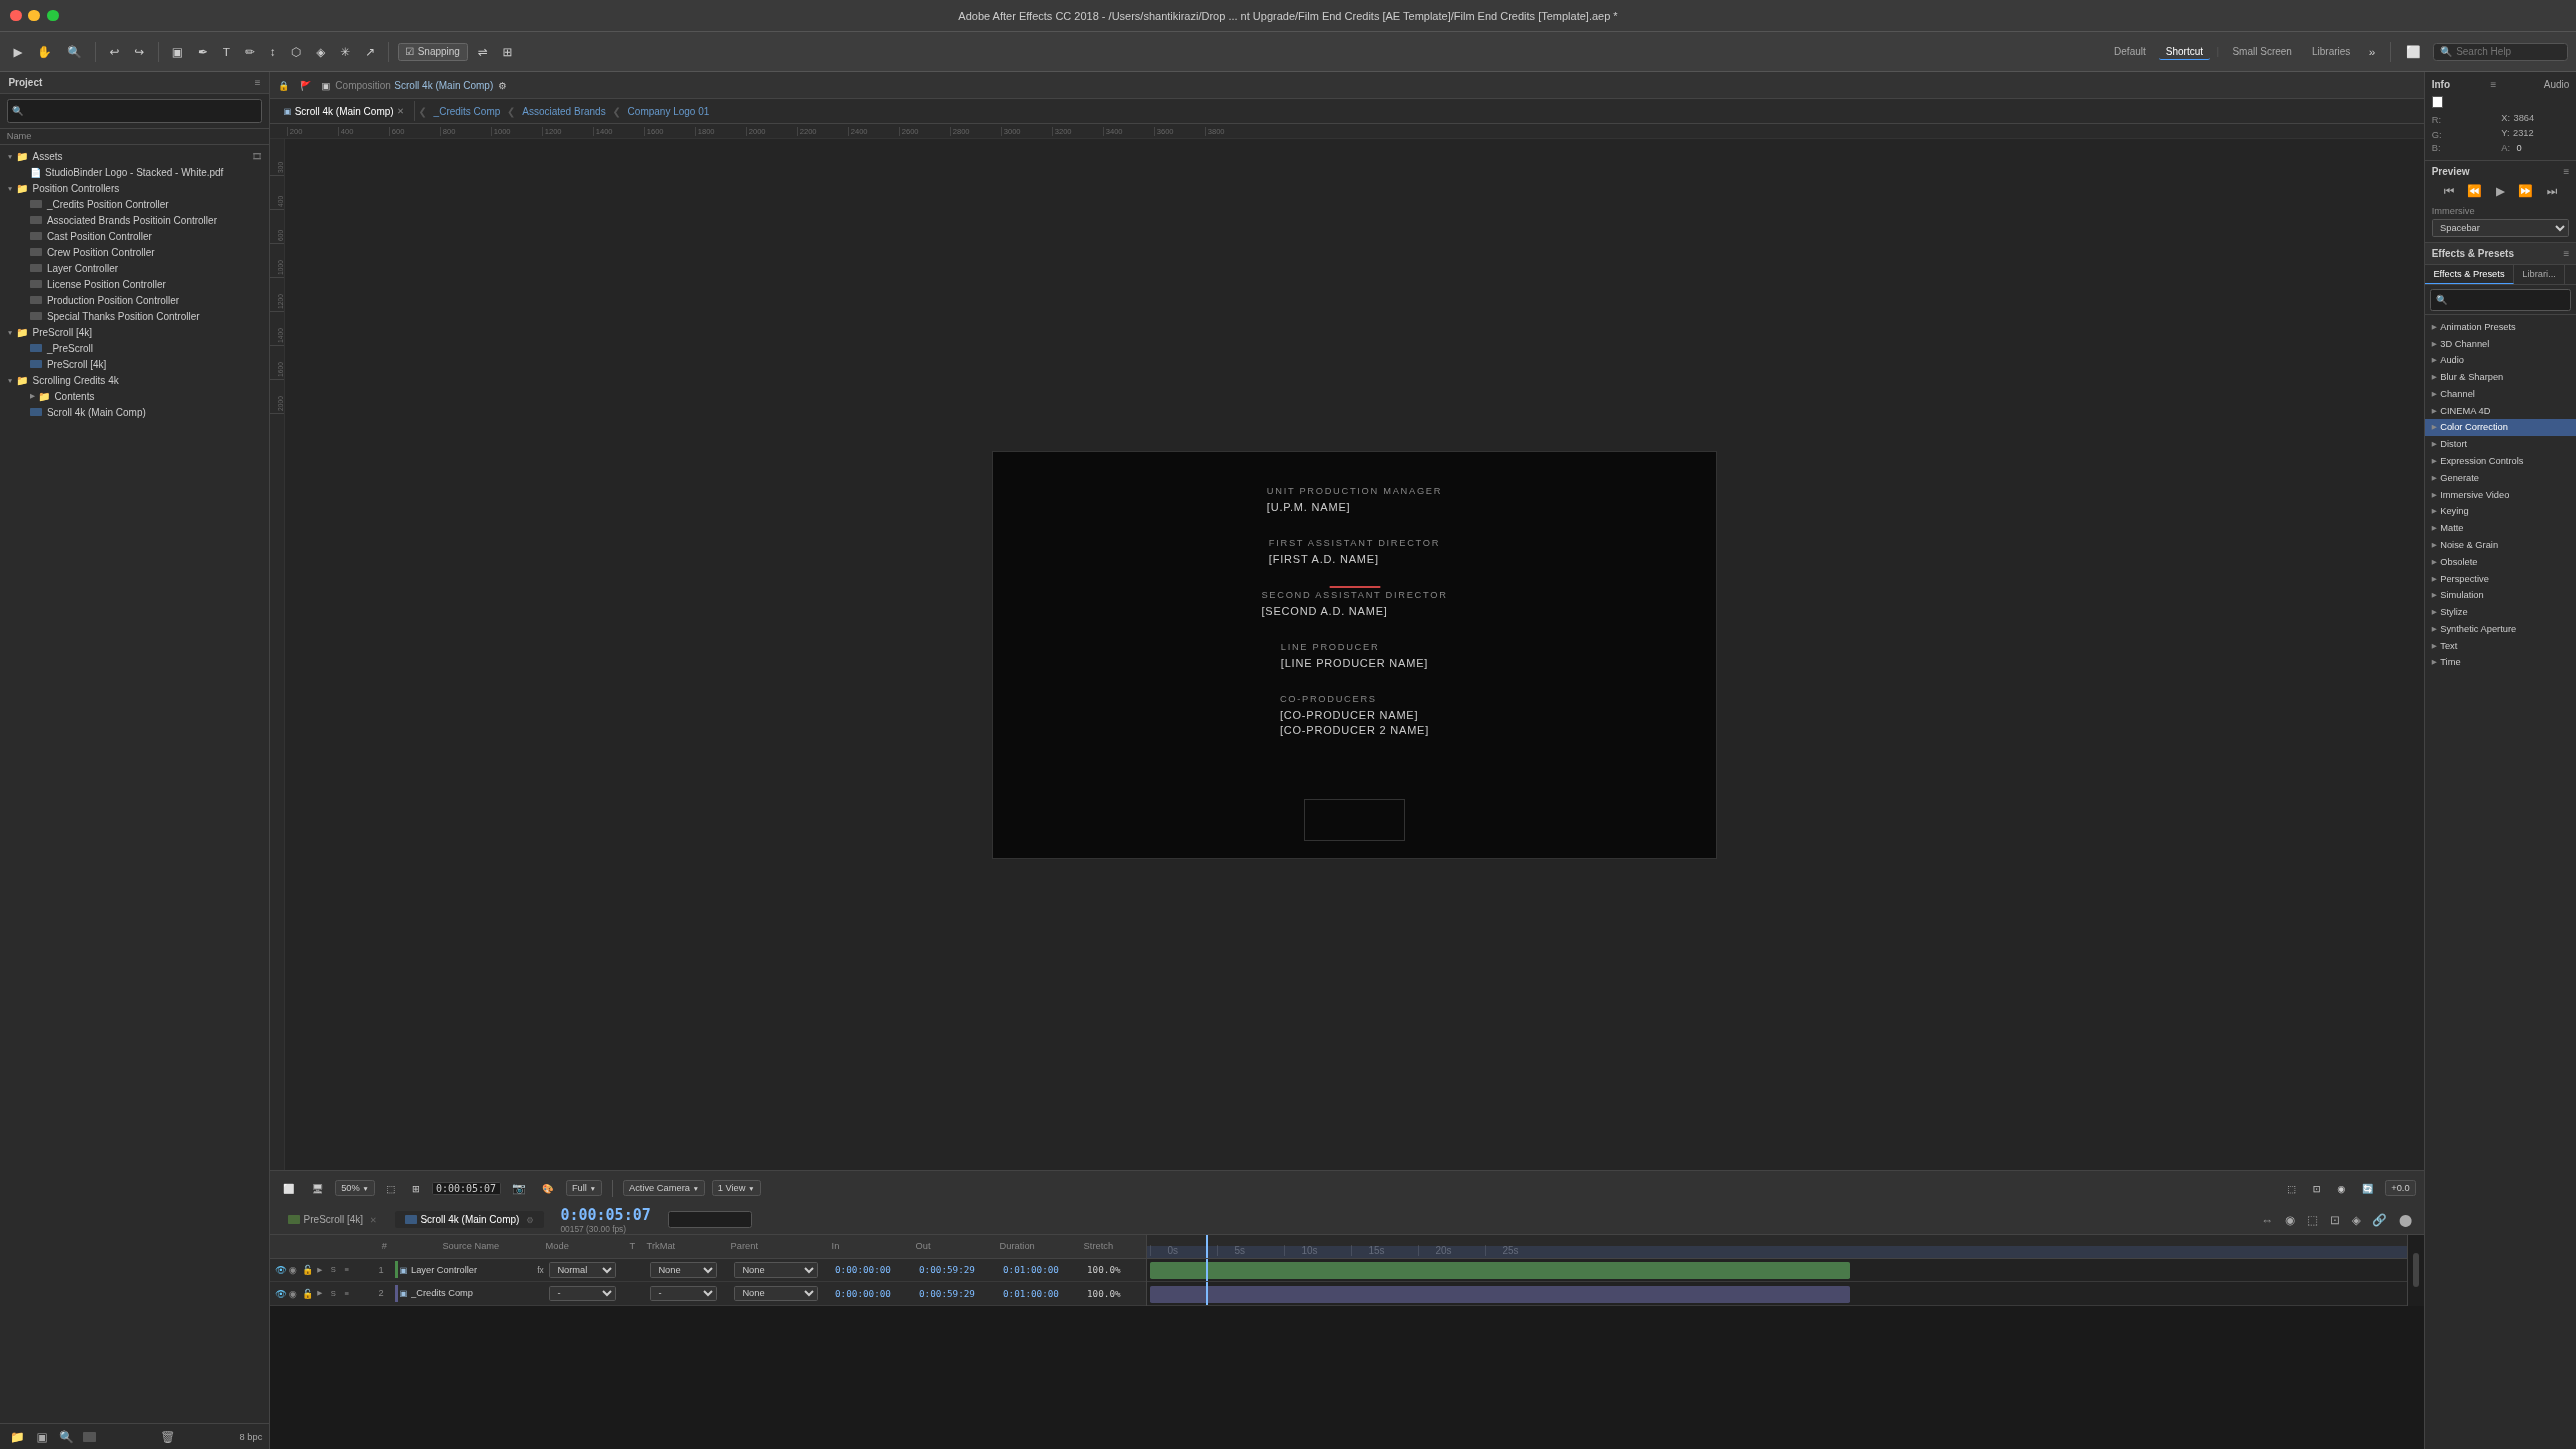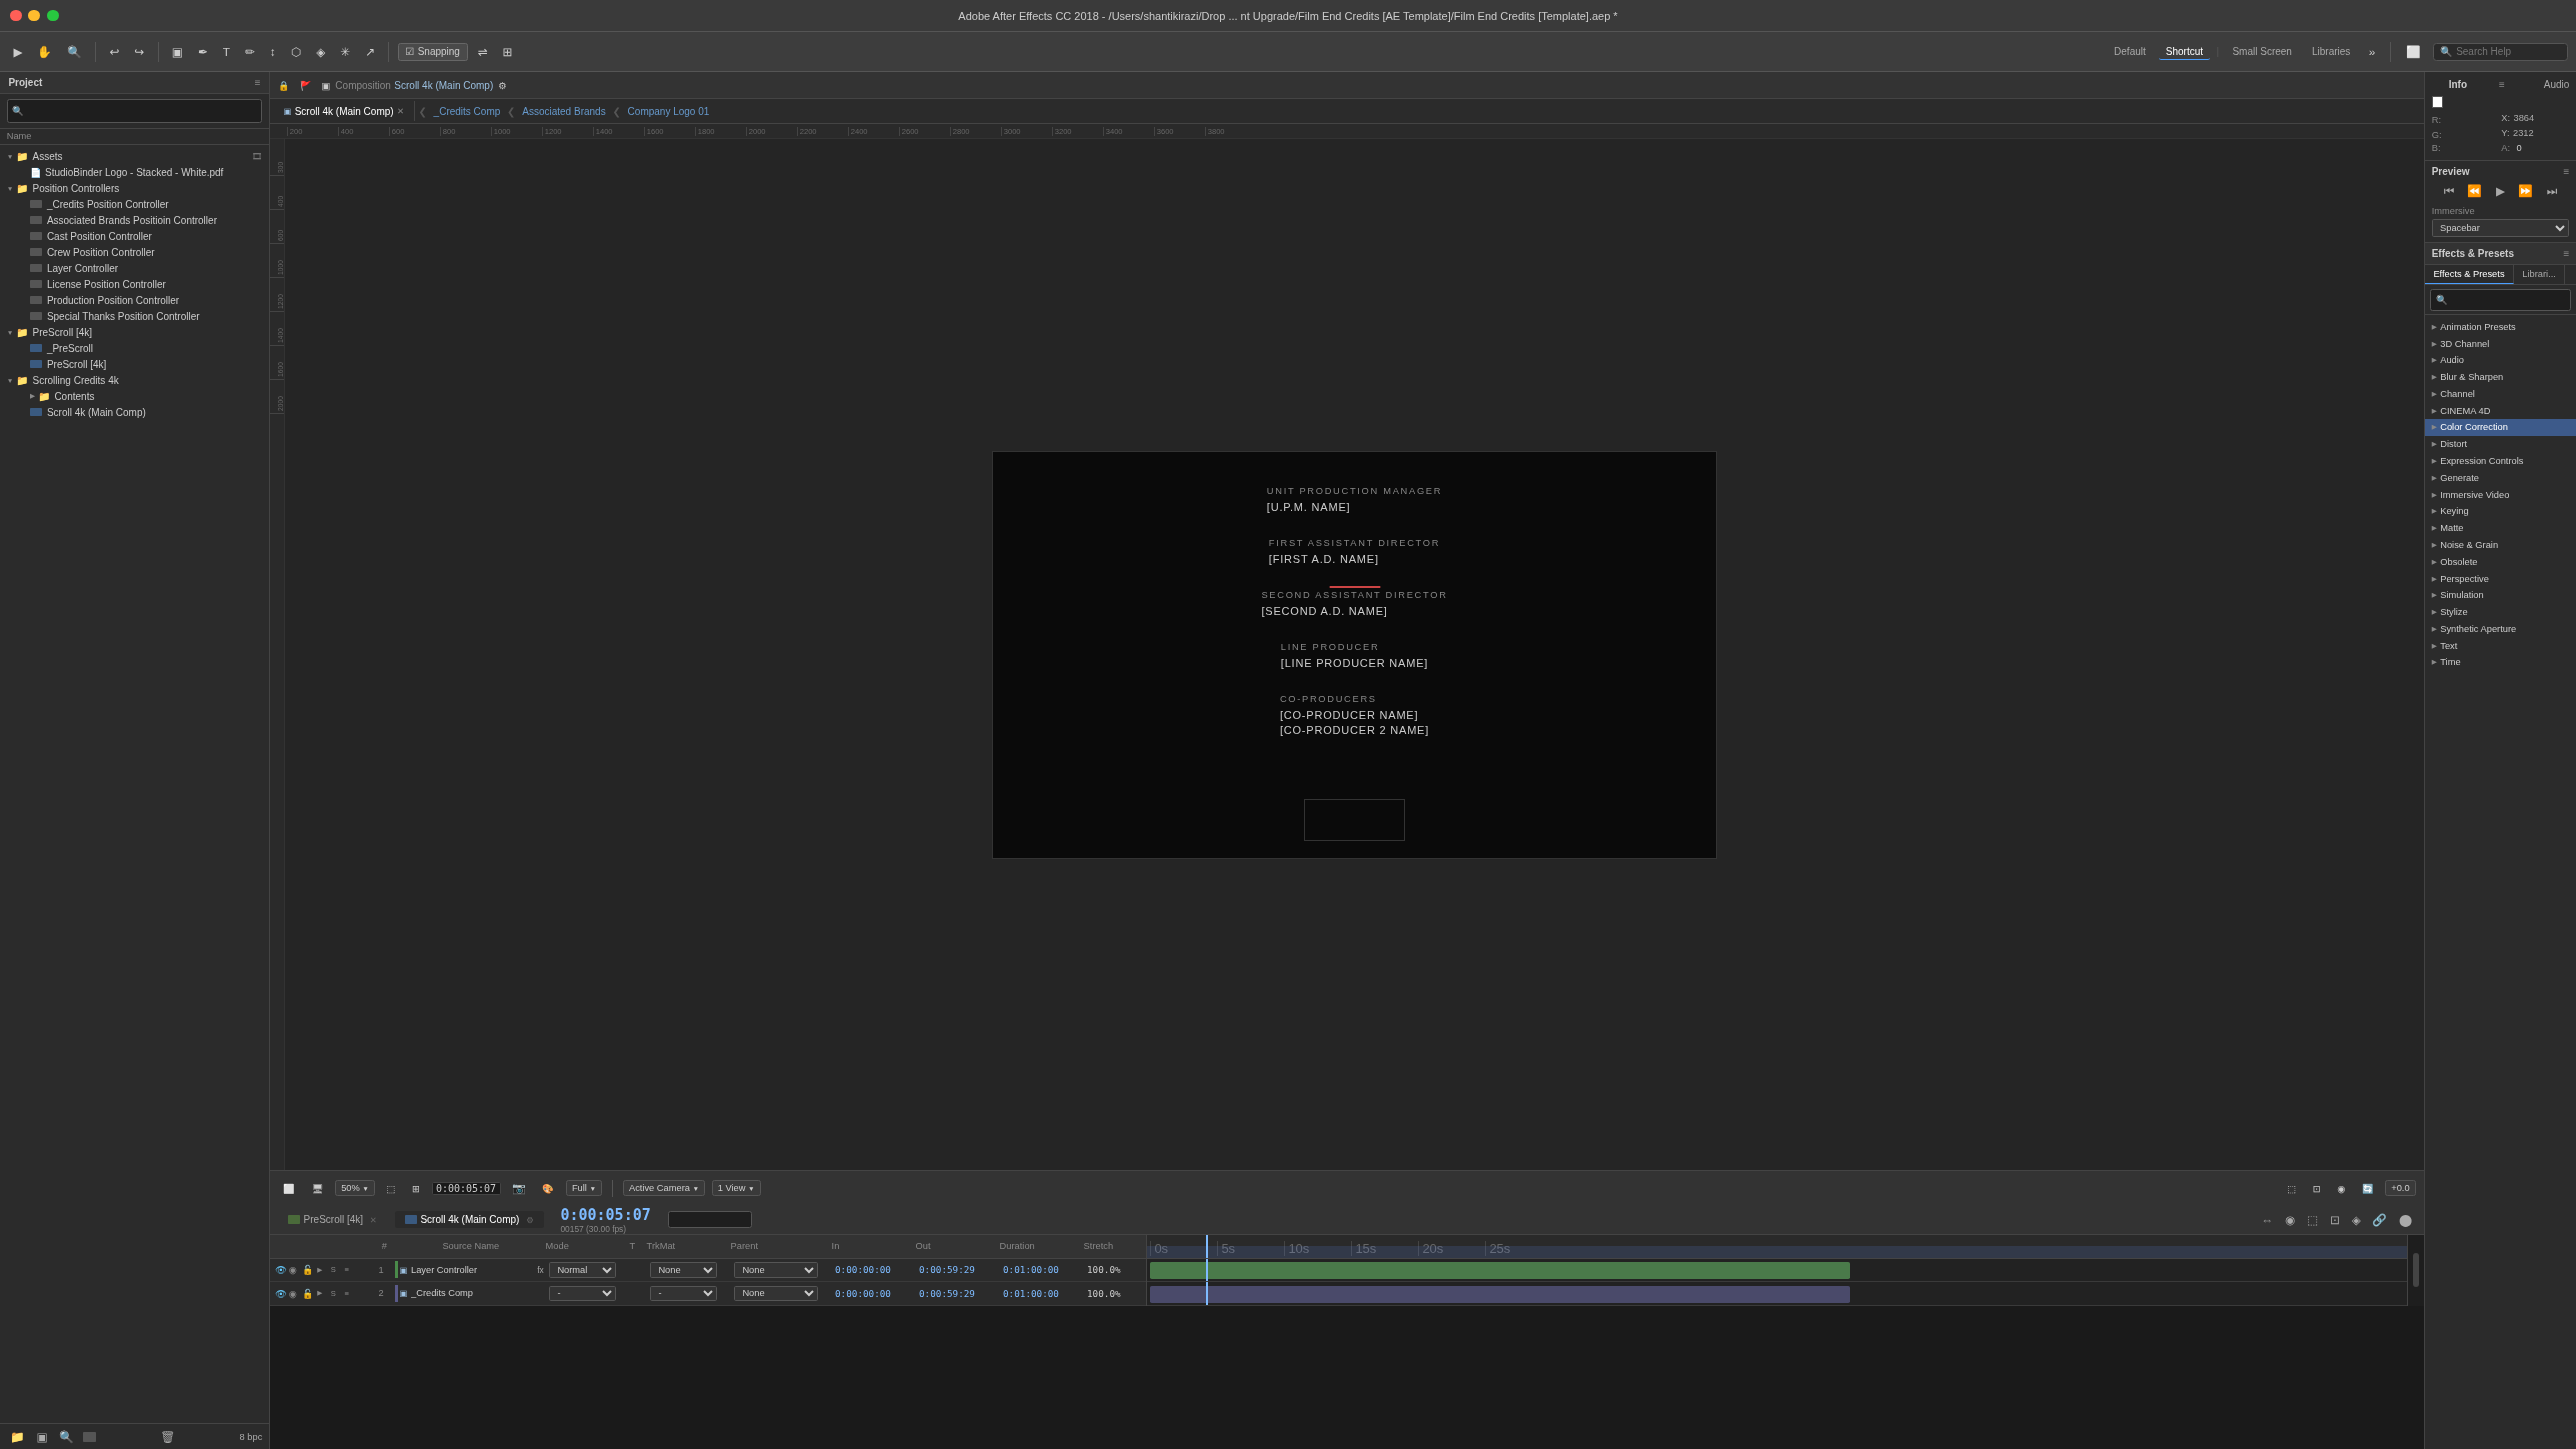--- a/index.html
+++ b/index.html
@@ -300,21 +300,20 @@
     }
     #info-section {
       border-bottom: 0.8px solid #444;
       padding: 6.7px;
     }
     #info-header {
       display: flex;
       justify-content: space-between;
       align-items: center;
       margin-bottom: 6.7px;
-      margin-left: 17px;
     }
     .panel-title { font-size: 10px; font-weight: bold; color: #ccc; }
     .info-grid {
       display: grid;
       grid-template-columns: 1fr 1fr;
       gap: 1.7px;
       font-size: 9.3px;
     }
     .info-row { display: flex; gap: 3.4px; align-items: center; }
     .info-label { color: #888; width: 11.8px; }
@@ -557,21 +556,21 @@
       overflow: hidden;
     }
     .tl-ruler-marks {
       display: flex;
       height: 100%;
       align-items: flex-end;
       padding-bottom: 1.7px;
       padding-left: 3.4px;
       gap: 0;
     }
-    .tl-mark { font-size: 13px; color: #666; width: 67px; border-left: 0.8px solid #444; padding-left: 3px; flex-shrink: 0; }
+    .tl-mark { font-size: 10px; color: #666; width: 67px; border-left: 0.8px solid #444; padding-left: 16px; flex-shrink: 0; }
     #tl-playhead {
       position: absolute;
       top: 0;
       bottom: 0;
       width: 1.7px;
       background: #7ebbff;
       left: 59px;
       pointer-events: none;
     }
     #tl-layers-tracks {

